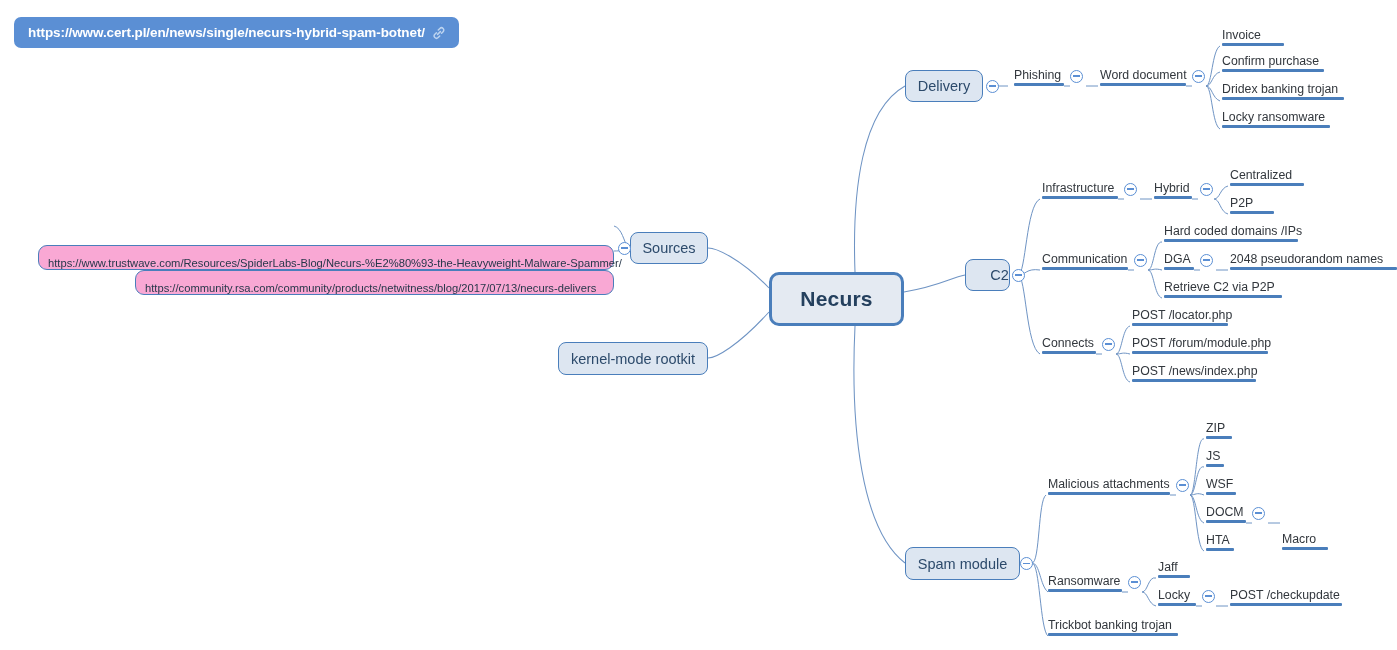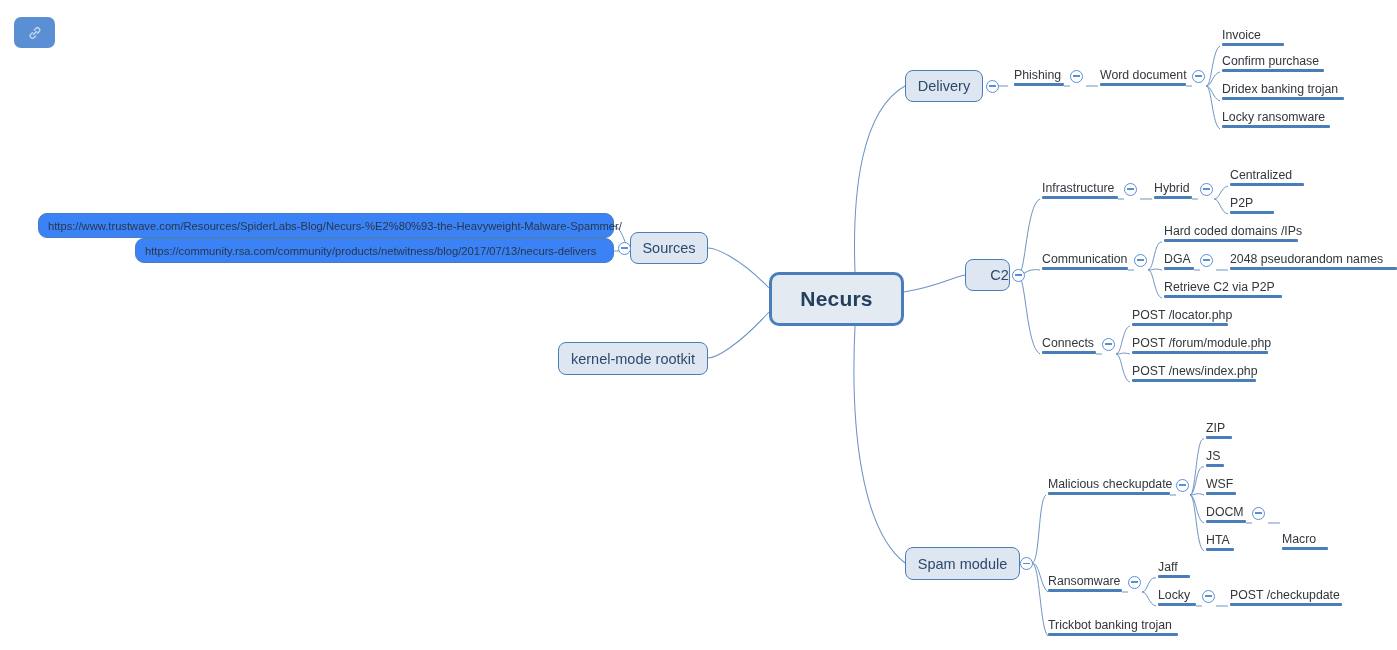--- a/index.html
+++ b/index.html
@@ -47,28 +47,29 @@
     font-size:21px;font-weight:bold;
     color:#24405e;
     letter-spacing:0.2px;
   }
   .box.lvl1{font-size:14.5px;}
   .box.plain{font-size:14.5px;}
 
   
   .pill{
     position:absolute;box-sizing:border-box;
-    background:#3b82f6;
+    background:#f9a8d4;
     border:1.3px solid #4a7ebb;
     border-radius:9px;
-    display:flex;align-items:center;
+    display:flex;align-items:flex-end;
     padding:0 9px;
     font-size:11.2px;
     color:#27374a;
     white-space:nowrap;
+    margin-top:32px;
   }
 
   
   .leaf{position:absolute;white-space:nowrap;}
   .leaf .tx{
     position:absolute;left:0;bottom:5px;
     font-size:12.3px;color:#32373d;
     white-space:nowrap;line-height:1;
   }
   .leaf .bar{
@@ -90,20 +91,21 @@
     height:1.15px;margin-top:-0.6px;
     background:#5b8fd4;
   }
 </style>
 </head>
 <body>
 
 <div id="canvas">
 
   <div id="url-badge">
+    <span>https://www.cert.pl/en/news/single/necurs-hybrid-spam-botnet/</span>
     <span class="lnk">
       <svg width="14" height="14" viewBox="0 0 16 16">
         <g fill="none" stroke="#bdd4f0" stroke-width="1.7" stroke-linecap="round">
           <path d="M6.4 9.6 L9.6 6.4"></path>
           <path d="M7.2 4.6 L9.0 2.8 a2.6 2.6 0 0 1 3.7 3.7 L10.9 8.3"></path>
           <path d="M8.8 11.4 L7.0 13.2 a2.6 2.6 0 0 1 -3.7 -3.7 L5.1 7.7"></path>
         </g>
       </svg>
     </span>
   </div>
@@ -312,21 +314,21 @@
     <span class="tx">POST /news/index.php</span>
     <span class="bar" style="width:124px;"></span>
   </div>
 
   <div class="box lvl1" style="left:905px;top:547px;width:115px;height:33px;">
     <span>Spam module</span>
   </div>
   <div class="tog" style="left:1020px;top:557px;"></div>
 
   <div class="leaf" style="left:1048px;top:471px;width:122px;height:24px;">
-    <span class="tx">Malicious checkupdate</span>
+    <span class="tx">Malicious attachments</span>
     <span class="bar" style="width:122px;"></span>
   </div>
   <div class="tog" style="left:1176px;top:478.5px;"></div>
 
   <div class="leaf" style="left:1206px;top:415px;width:26px;height:24px;">
     <span class="tx">ZIP</span>
     <span class="bar" style="width:26px;"></span>
   </div>
   <div class="leaf" style="left:1206px;top:443px;width:18px;height:24px;">
     <span class="tx">JS</span>

